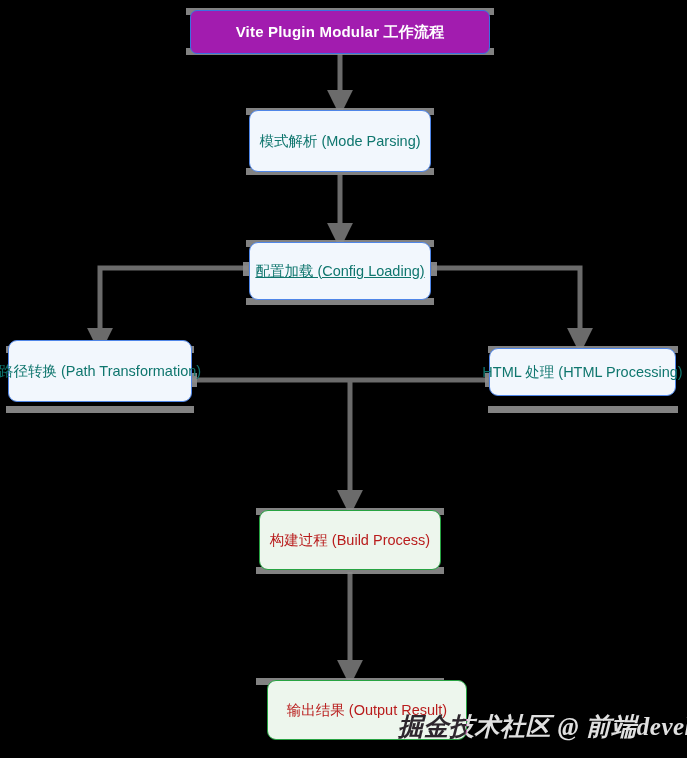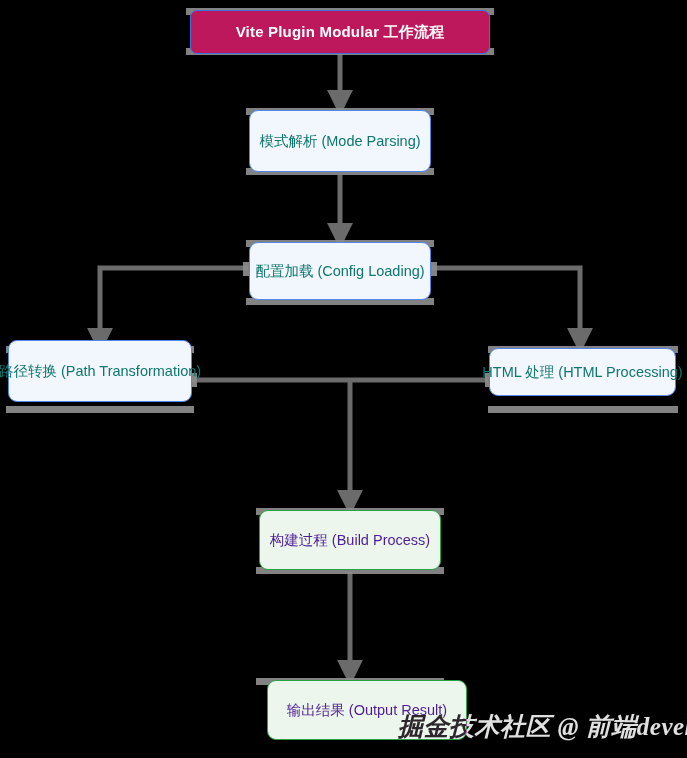--- a/index.html
+++ b/index.html
@@ -44,40 +44,40 @@
     justify-content: center;
     text-align: center;
     line-height: 1.3;
   }
   .node .label {
     display: block;
     padding: 0 10px;
     white-space: nowrap;
   }
   .node-title {
-    background: #be185d;
+    background: #a21caf;
     border: 1px solid #3a72e0;
     border-radius: 7px;
     color: #ffffff;
     font-size: 15px;
     font-weight: bold;
     letter-spacing: .2px;
   }
   .node-process {
     background: #f2f7fd;
     border: 1.6px solid #4f86e8;
     border-radius: 9px;
     color: #0f766e;
     font-size: 14.5px;
   }
   .node-output {
     background: #edf6ed;
     border: 1.6px solid #27a342;
     border-radius: 9px;
-    color: #4c1d95;
+    color: #b91c1c;
     font-size: 14.5px;
   }
   
   #watermark {
     position: absolute;
     left: 398px;
     top: 710px;
     font-family: "Liberation Serif", "DejaVu Serif", serif;
     font-size: 25px;
     font-weight: bold;
@@ -145,21 +145,21 @@
   <div class="handle h-top" style="left:256px; top:678px; width:188px;"></div>
 
   <div class="node node-title" style="left:190px; top:10px; width:300px; height:44px;">
     <span class="label">Vite Plugin Modular 工作流程</span>
   </div>
 
   <div class="node node-process" style="left:249px; top:110px; width:182px; height:62px;">
     <span class="label">模式解析 (Mode Parsing)</span>
   </div>
 
-  <div class="node node-process" style="left:249px; top:242px; width:182px; height:58px;">
+  <div class="node node-process" style="left:249px; top:242px; width:182px; height:58px;text-decoration:underline;">
     <span class="label">配置加载 (Config Loading)</span>
   </div>
 
   <div class="node node-process" style="left:8px; top:340px; width:184px; height:62px;">
     <span class="label">路径转换 (Path Transformation)</span>
   </div>
 
   <div class="node node-process" style="left:489px; top:348px; width:187px; height:48px;">
     <span class="label">HTML 处理 (HTML Processing)</span>
   </div>

